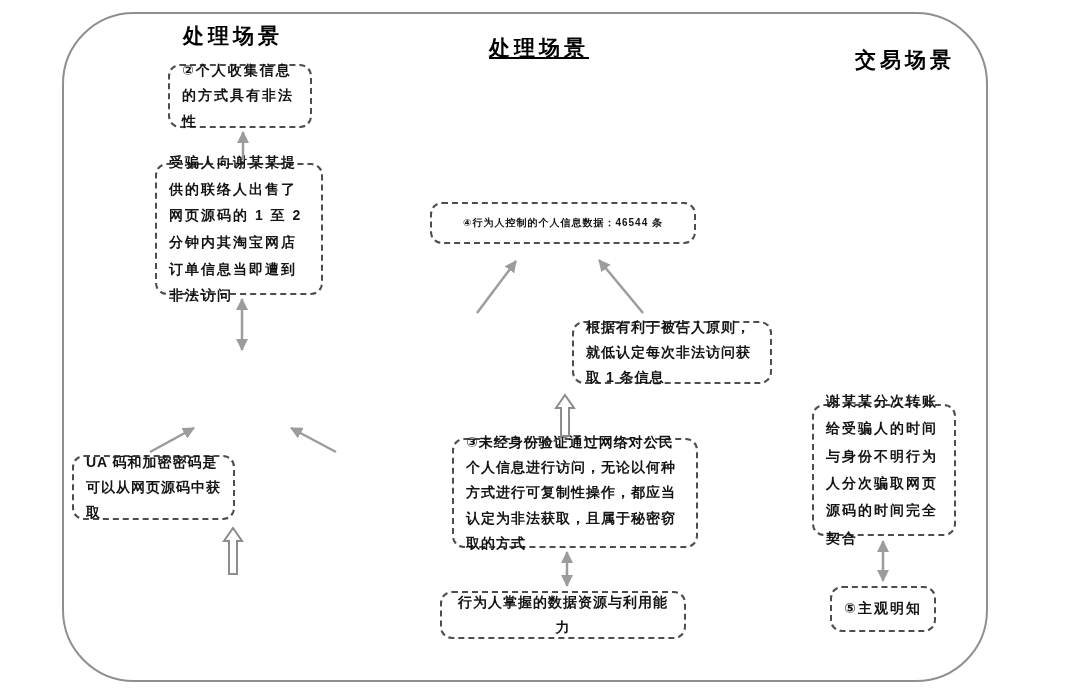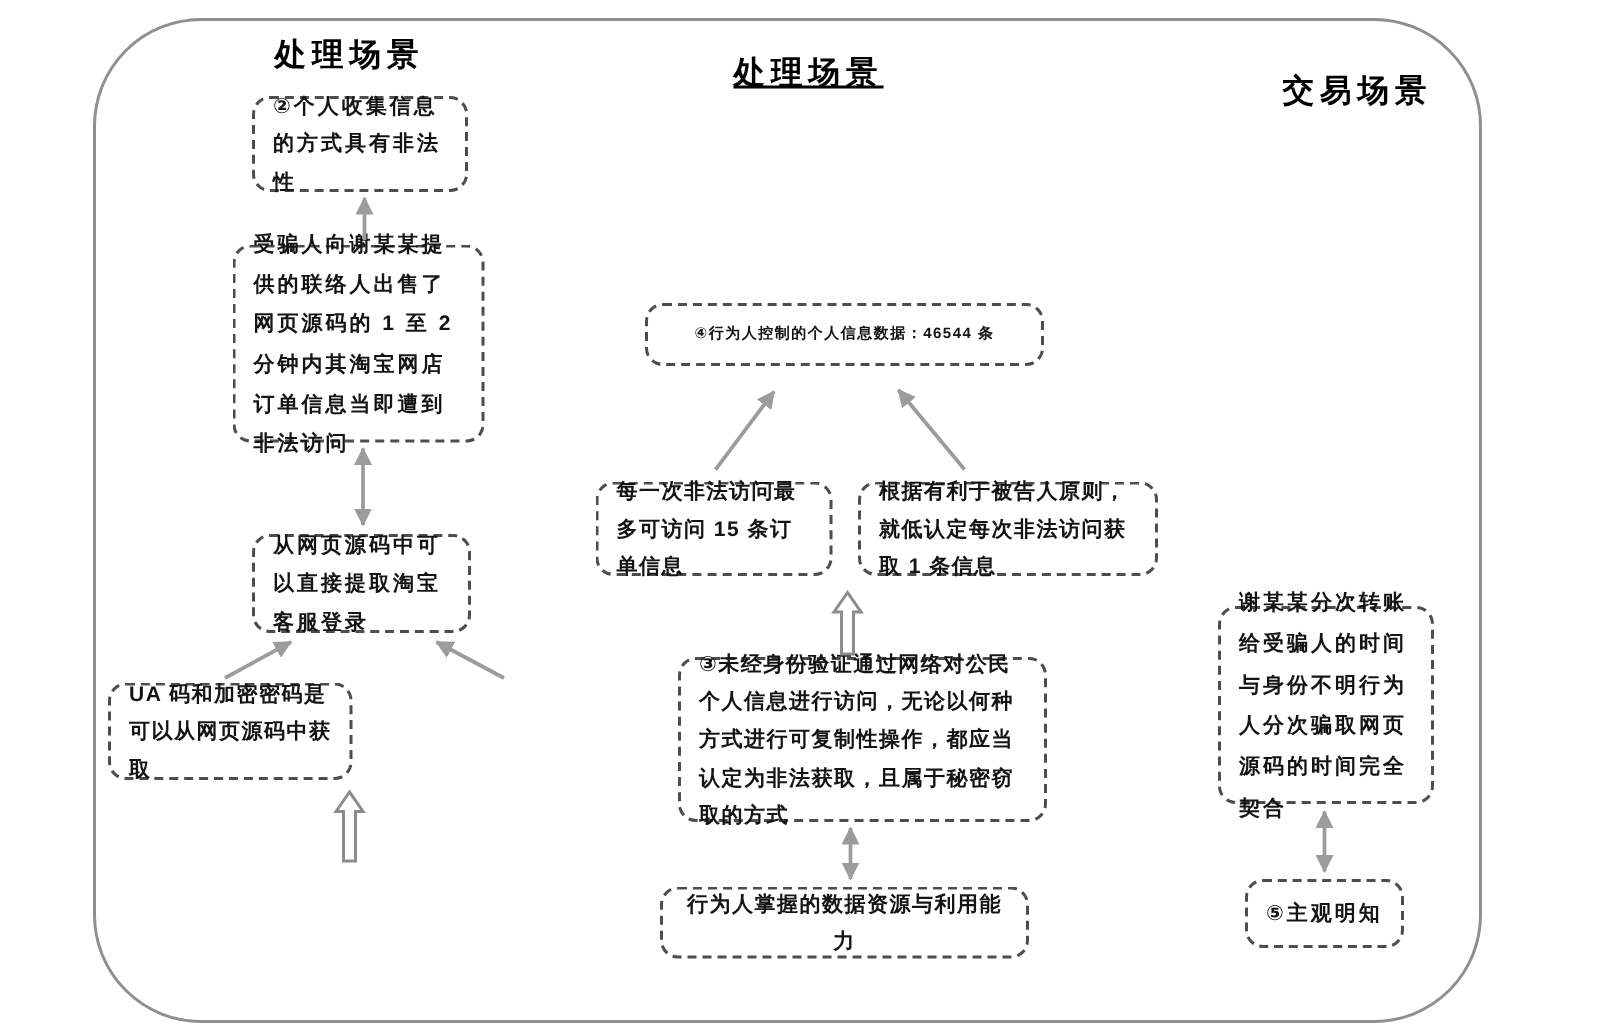--- a/index.html
+++ b/index.html
@@ -69,25 +69,23 @@
 <div class="stage">
 
   <div class="frame"></div>
 
   <div class="sec-title t-collection">处理场景</div>
   <div class="sec-title t-processing">处理场景</div>
   <div class="sec-title t-transaction">交易场景</div>
 
   <div class="node n-b2">②个人收集信息的方式具有非法性</div>
   <div class="node n-victim">受骗人向谢某某提供的联络人出售了网页源码的 1 至 2 分钟内其淘宝网店订单信息当即遭到非法访问</div>
-  <div class="node n-extract">从网页源码中可以直接提取淘宝客服登录</div>
   <div class="node n-ua">UA 码和加密密码是可以从网页源码中获取</div>
 
   <div class="node center n-b4">④行为人控制的个人信息数据：46544 条</div>
-  <div class="node n-peraccess">每一次非法访问最多可访问 15 条订单信息</div>
   <div class="node n-principle">根据有利于被告人原则，就低认定每次非法访问获取 1 条信息</div>
   <div class="node n-b3">③未经身份验证通过网络对公民个人信息进行访问，无论以何种方式进行可复制性操作，都应当认定为非法获取，且属于秘密窃取的方式</div>
   <div class="node center n-capability">行为人掌握的数据资源与利用能力</div>
 
   <div class="node n-transfer">谢某某分次转账给受骗人的时间与身份不明行为人分次骗取网页源码的时间完全契合</div>
   <div class="node center n-b5">⑤主观明知</div>
 
   <svg class="arrows" width="1080" height="688" viewBox="0 0 1080 688">
     <defs>
       <marker id="ah" markerUnits="userSpaceOnUse" markerWidth="14" markerHeight="12" refX="11" refY="6" orient="auto-start-reverse">

